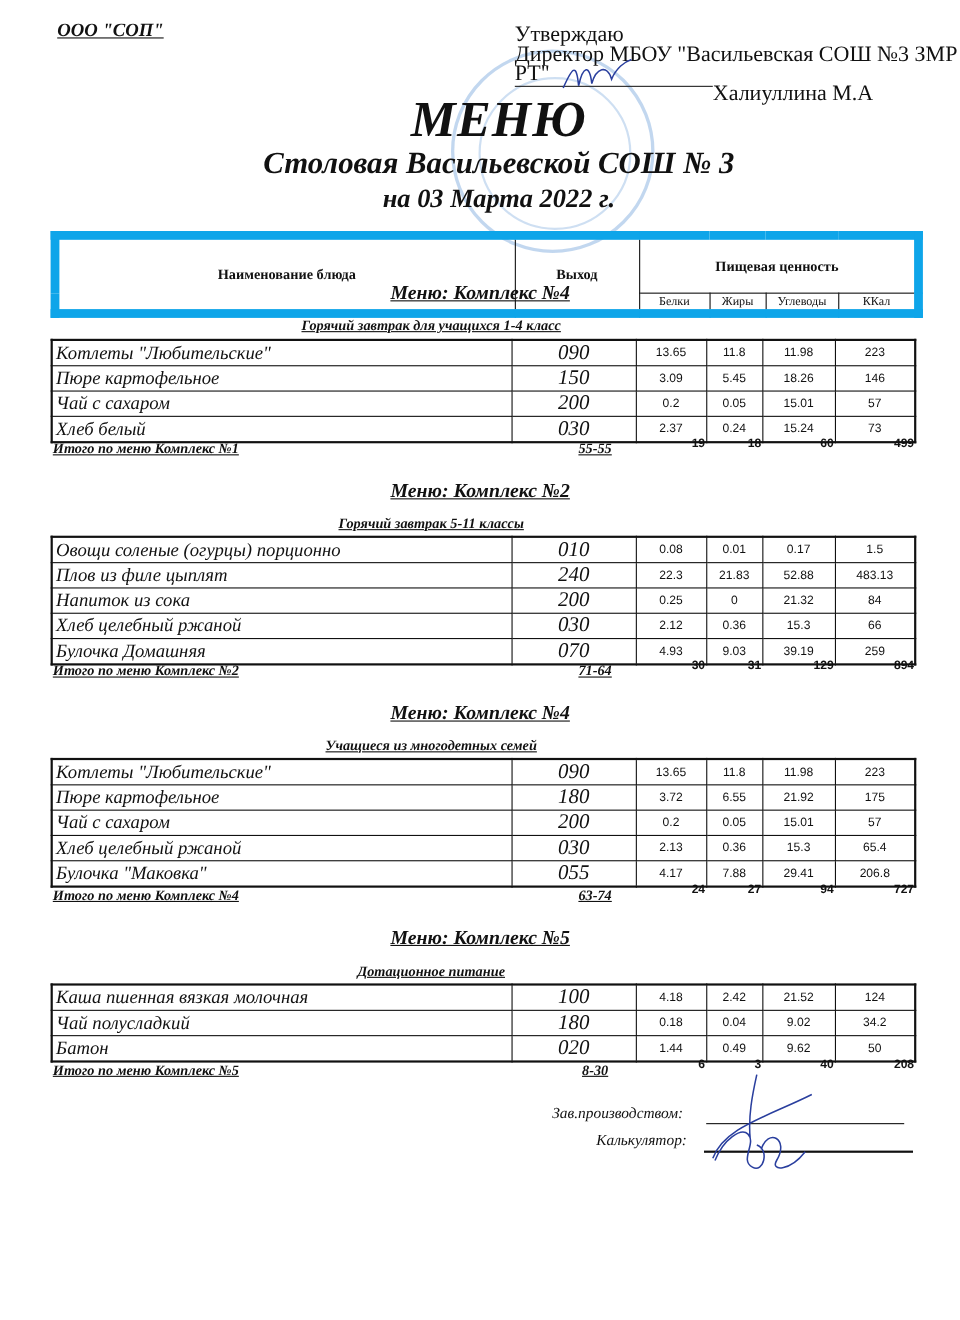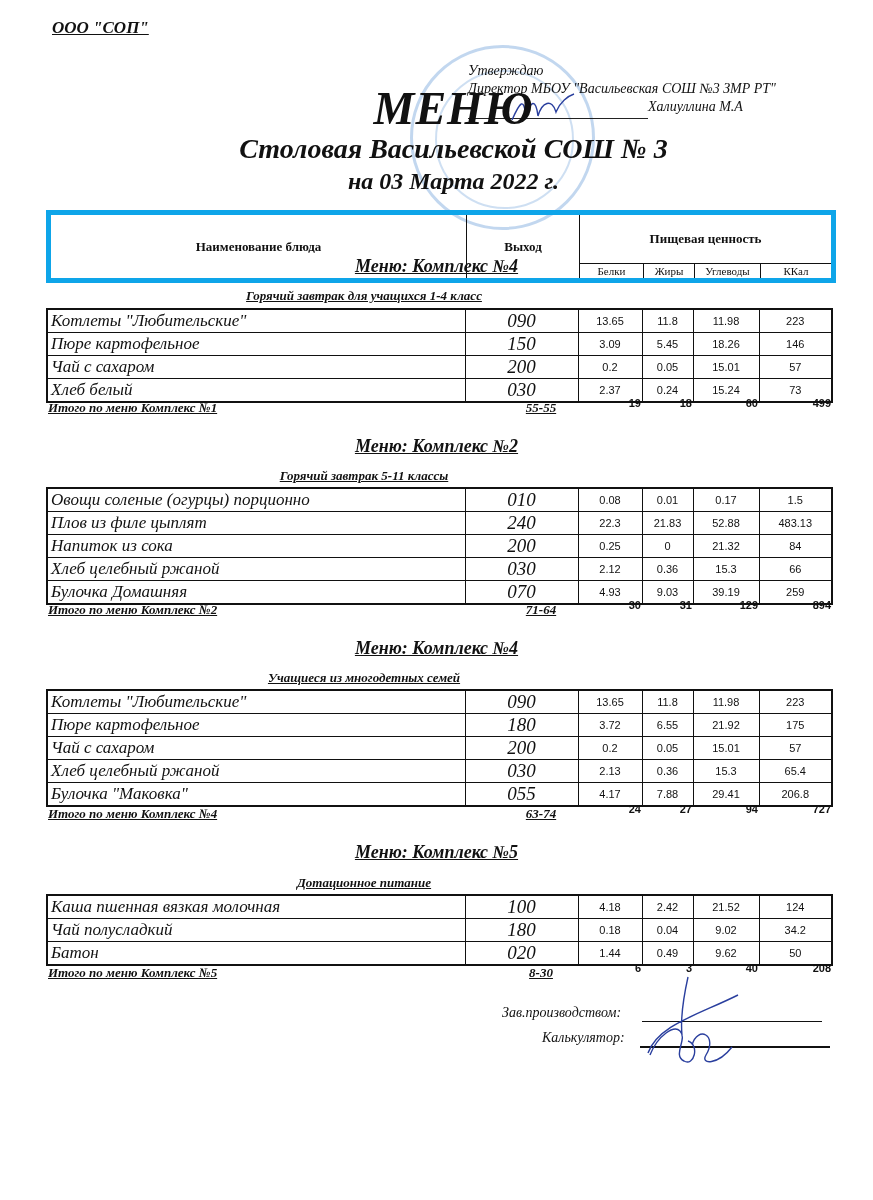--- a/index.html
+++ b/index.html
@@ -1,46 +1,46 @@
 <!DOCTYPE html>
 <html><head>
 <meta charset="utf-8">
 <style>
   html, body { margin: 0; padding: 0; background: #ffffff; }
   body { width: 873px; height: 1200px; position: relative; overflow: hidden; color: #111; font-family: "Liberation Serif", serif; }
   .page { position: absolute; left: 0; top: 0; width: 873px; height: 1200px; }
 
   .org { position: absolute; left: 52px; top: 18px; font-size: 17px; font-weight: bold; font-style: italic; text-decoration: underline; }
-  .approve { position: absolute; left: 468px; top: 22px; font-size: 14px; font-style: italic; line-height: 18px; margin-top: 40px; }
+  .approve { position: absolute; left: 468px; top: 22px; font-size: 20px; line-height: 18px; }
   .approve .l3 { padding-left: 180px; }
   .approve .signline { position: absolute; left: 0; top: 56px; width: 180px; border-bottom: 1px solid #222; }
 
   .stamp { position: absolute; left: 410px; top: 45px; width: 185px; height: 185px; border-radius: 50%; border: 3px solid rgba(80,140,210,0.35); box-sizing: border-box; }
   .stamp::after { content: ""; position: absolute; left: 22px; top: 22px; width: 135px; height: 135px; border-radius: 50%; border: 2px solid rgba(80,140,210,0.28); }
 
   .title { position: absolute; left: 0; width: 873px; text-align: center; font-weight: bold; font-style: italic; padding-left: 17px; }
   .t1 { top: 82px; font-size: 46px; letter-spacing: 1px; }
   .t2 { top: 133px; font-size: 28px; }
   .t3 { top: 168px; font-size: 24px; }
 
   table { border-collapse: collapse; position: absolute; left: 46px; width: 785px; table-layout: fixed; }
   col.c-name { width: 418px; }
   col.c-out { width: 113px; }
   col.c-b { width: 64px; }
   col.c-z { width: 51px; }
   col.c-u { width: 66px; }
   col.c-k { width: 73px; }
 
-  .hdr { top: 210px; border: 5px solid #0ea5e9; }
+  .hdr { top: 210px; border: 8px solid #0ea5e9; }
   .hdr td { border: 1px solid #111; text-align: center; font-family: "Liberation Sans", sans-serif; }
   .hdr .big { font-weight: bold; font-size: 13px; font-family: "Liberation Serif", serif; }
   .hdr .sub { font-size: 11px; font-family: "Liberation Serif", serif; height: 14px; padding: 0; }
 
   .sec-title { position: absolute; left: 0; width: 873px; text-align: center; font-weight: bold; font-style: italic; font-size: 18px; text-decoration: underline; }
-  .sec-sub { position: absolute; left: 0; width: 728px; text-align: center; font-weight: bold; font-style: italic; font-size: 13px; text-decoration: underline; }
+  .sec-sub { position: absolute; left: 0; width: 728px; text-align: center; font-weight: bold; font-style: italic; font-size: 13px; text-decoration: underline; padding-left: 28px; }
 
   .menu { border: 2px solid #111; }
   .menu td { border: 1px solid #111; height: 19px; padding: 0; }
   .menu td.name { font-style: italic; font-size: 17px; padding-left: 3px; white-space: nowrap; overflow: hidden; }
   .menu td.out { font-style: italic; font-size: 19px; text-align: center; }
   .menu td.num { font-family: "Liberation Sans", sans-serif; font-size: 11px; text-align: center; }
 
   .total { position: absolute; left: 46px; width: 785px; height: 18px; font-weight: bold; }
   .total span { position: absolute; top: 0; }
   .total .tl { left: 2px; font-style: italic; text-decoration: underline; font-size: 13px; }

